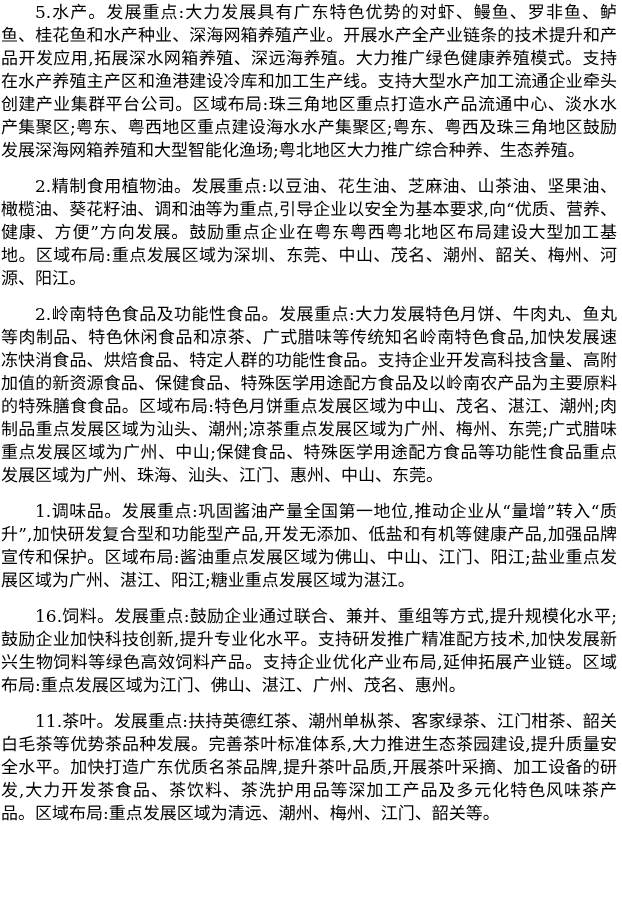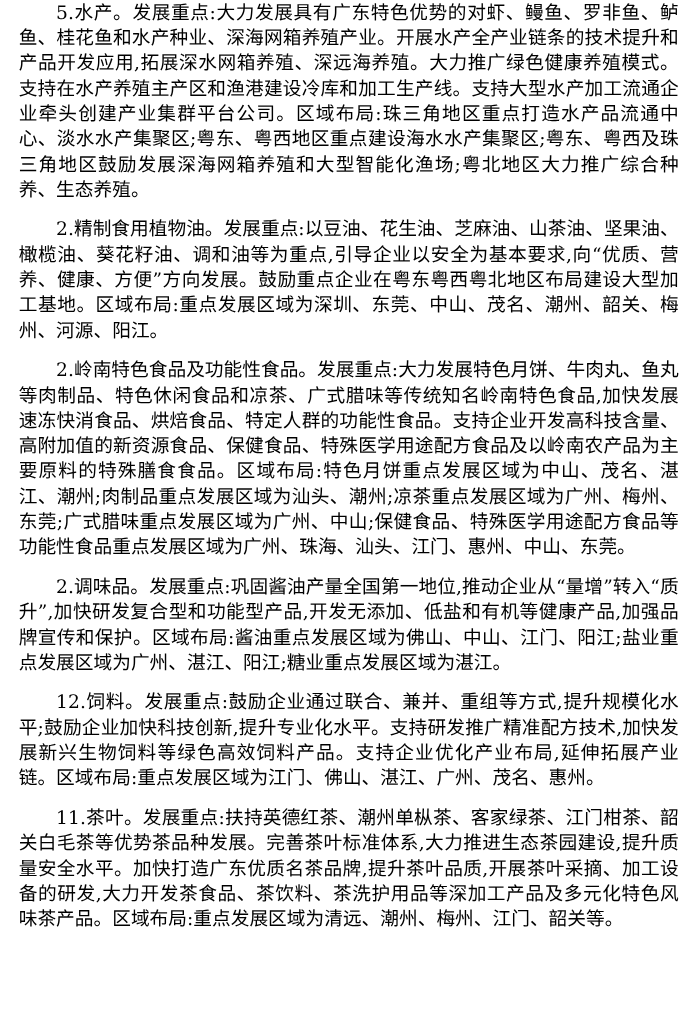--- a/index.html
+++ b/index.html
@@ -19,31 +19,31 @@
     color: #000000;
     background: #ffffff;
     font-family: "DejaVu Serif", "Liberation Serif", serif;
     font-size: 17px;
     line-height: 23px;
     text-align: justify;
     text-justify: inter-ideograph;
     letter-spacing: 0;
   }
   .document p {
-    margin: 0 0 13px 16px;
+    margin: 0 0 13px 0;
     text-indent: 2em;
     word-break: break-all;
   }
   .document p:last-child {
     margin-bottom: 0;
   }
 </style>
 </head>
 <body>
 
 <div class="document">
   <p>5.水产。发展重点:大力发展具有广东特色优势的对虾、鳗鱼、罗非鱼、鲈鱼、桂花鱼和水产种业、深海网箱养殖产业。开展水产全产业链条的技术提升和产品开发应用,拓展深水网箱养殖、深远海养殖。大力推广绿色健康养殖模式。支持在水产养殖主产区和渔港建设冷库和加工生产线。支持大型水产加工流通企业牵头创建产业集群平台公司。区域布局:珠三角地区重点打造水产品流通中心、淡水水产集聚区;粤东、粤西地区重点建设海水水产集聚区;粤东、粤西及珠三角地区鼓励发展深海网箱养殖和大型智能化渔场;粤北地区大力推广综合种养、生态养殖。</p>
   <p>2.精制食用植物油。发展重点:以豆油、花生油、芝麻油、山茶油、坚果油、橄榄油、葵花籽油、调和油等为重点,引导企业以安全为基本要求,向“优质、营养、健康、方便”方向发展。鼓励重点企业在粤东粤西粤北地区布局建设大型加工基地。区域布局:重点发展区域为深圳、东莞、中山、茂名、潮州、韶关、梅州、河源、阳江。</p>
   <p>2.岭南特色食品及功能性食品。发展重点:大力发展特色月饼、牛肉丸、鱼丸等肉制品、特色休闲食品和凉茶、广式腊味等传统知名岭南特色食品,加快发展速冻快消食品、烘焙食品、特定人群的功能性食品。支持企业开发高科技含量、高附加值的新资源食品、保健食品、特殊医学用途配方食品及以岭南农产品为主要原料的特殊膳食食品。区域布局:特色月饼重点发展区域为中山、茂名、湛江、潮州;肉制品重点发展区域为汕头、潮州;凉茶重点发展区域为广州、梅州、东莞;广式腊味重点发展区域为广州、中山;保健食品、特殊医学用途配方食品等功能性食品重点发展区域为广州、珠海、汕头、江门、惠州、中山、东莞。</p>
-  <p>2.调味品。发展重点:巩固酱油产量全国第一地位,推动企业从“量增”转入“质升”,加快研发复合型和功能型产品,开发无添加、低盐和有机等健康产品,加强品牌宣传和保护。区域布局:酱油重点发展区域为佛山、中山、江门、阳江;盐业重点发展区域为广州、湛江、阳江;糖业重点发展区域为湛江。</p>
-  <p>12.饲料。发展重点:鼓励企业通过联合、兼并、重组等方式,提升规模化水平;鼓励企业加快科技创新,提升专业化水平。支持研发推广精准配方技术,加快发展新兴生物饲料等绿色高效饲料产品。支持企业优化产业布局,延伸拓展产业链。区域布局:重点发展区域为江门、佛山、湛江、广州、茂名、惠州。</p>
+  <p>1.调味品。发展重点:巩固酱油产量全国第一地位,推动企业从“量增”转入“质升”,加快研发复合型和功能型产品,开发无添加、低盐和有机等健康产品,加强品牌宣传和保护。区域布局:酱油重点发展区域为佛山、中山、江门、阳江;盐业重点发展区域为广州、湛江、阳江;糖业重点发展区域为湛江。</p>
+  <p>16.饲料。发展重点:鼓励企业通过联合、兼并、重组等方式,提升规模化水平;鼓励企业加快科技创新,提升专业化水平。支持研发推广精准配方技术,加快发展新兴生物饲料等绿色高效饲料产品。支持企业优化产业布局,延伸拓展产业链。区域布局:重点发展区域为江门、佛山、湛江、广州、茂名、惠州。</p>
   <p>11.茶叶。发展重点:扶持英德红茶、潮州单枞茶、客家绿茶、江门柑茶、韶关白毛茶等优势茶品种发展。完善茶叶标准体系,大力推进生态茶园建设,提升质量安全水平。加快打造广东优质名茶品牌,提升茶叶品质,开展茶叶采摘、加工设备的研发,大力开发茶食品、茶饮料、茶洗护用品等深加工产品及多元化特色风味茶产品。区域布局:重点发展区域为清远、潮州、梅州、江门、韶关等。</p>
 </div>
 
 </body></html>

